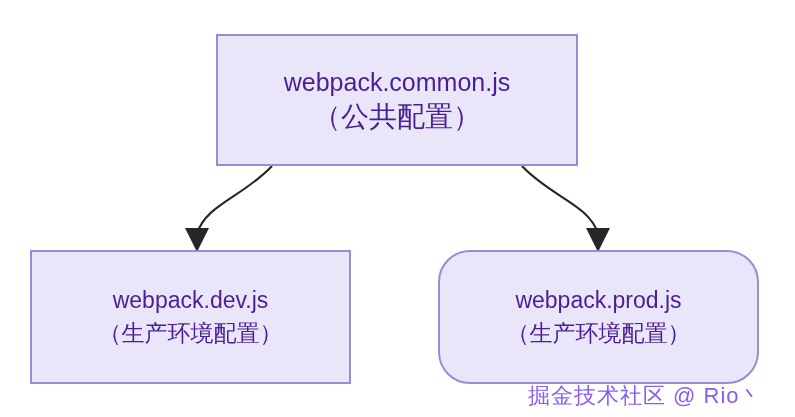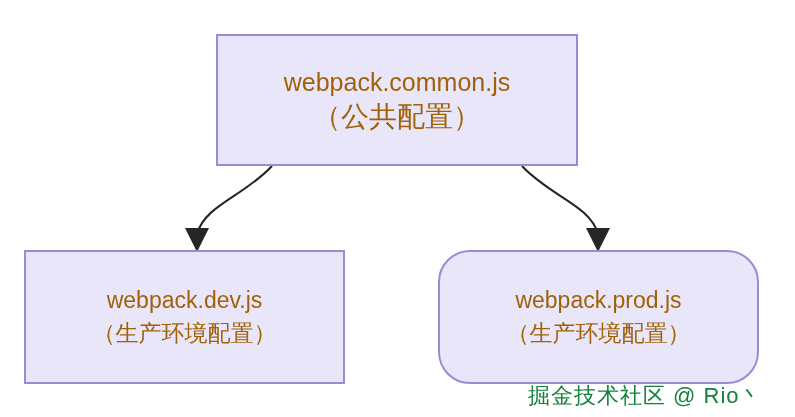--- a/index.html
+++ b/index.html
@@ -19,32 +19,32 @@
   }
   .node {
     position: absolute;
     box-sizing: border-box;
     background: #e9e6fa;
     border: 2px solid #9a8bd6;
     display: flex;
     flex-direction: column;
     align-items: center;
     justify-content: center;
-    color: #a16207;
+    color: #4c1d95;
     line-height: 1.28;
     text-align: center;
   }
   #node-common {
     left: 216px;
     top: 34px;
     width: 362px;
     height: 132px;
   }
   #node-dev {
-    left: 24px;
+    left: 30px;
     top: 250px;
     width: 321px;
     height: 134px;
   }
   #node-prod {
     left: 438px;
     top: 250px;
     width: 321px;
     height: 134px;
     border-radius: 32px;
@@ -70,21 +70,21 @@
     stroke-width: 2.1;
   }
   .edge-head {
     fill: #262626;
   }
   #watermark {
     position: absolute;
     left: 528px;
     top: 381px;
     font-size: 22px;
-    color: #15803d;
+    color: #8b5cf6;
     letter-spacing: 1px;
     white-space: nowrap;
   }
 </style>
 </head>
 <body>
 
 <div id="canvas">
 
   <svg id="edges" viewBox="0 0 795 417" width="795" height="417" xmlns="http://www.w3.org/2000/svg">

